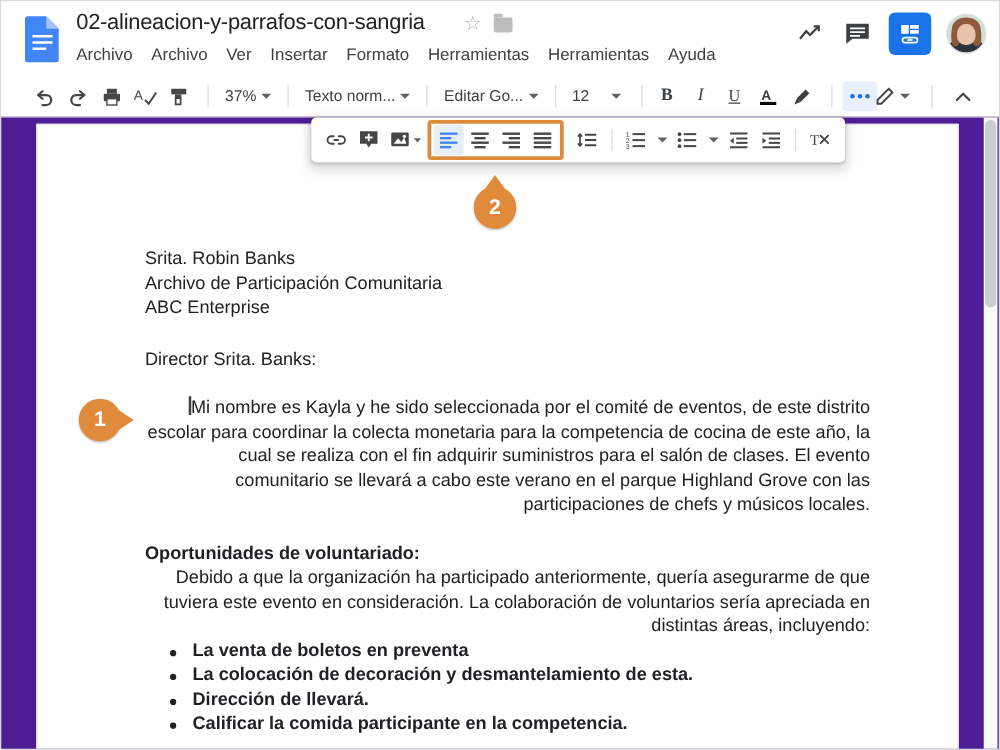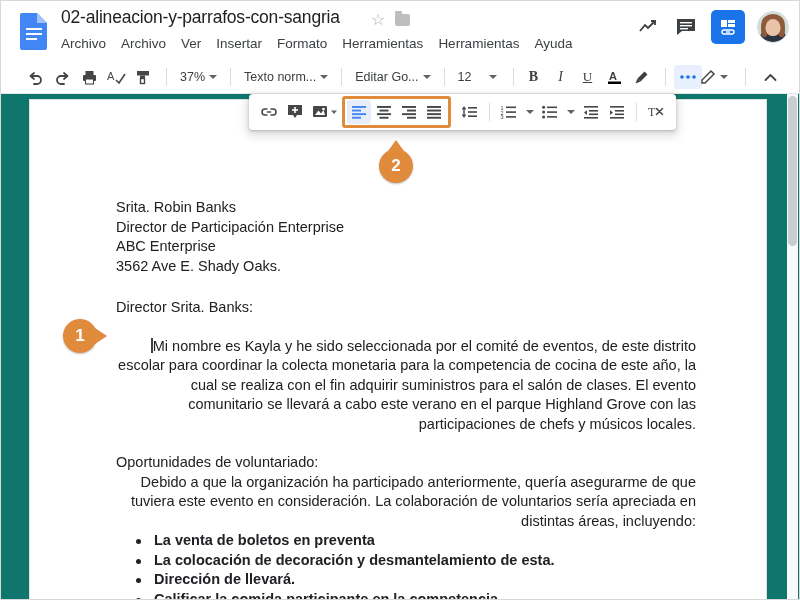--- a/index.html
+++ b/index.html
@@ -139,42 +139,42 @@
   #badge1 { left: 62px; top: 318px; }
   #badge1::after {
     content: ""; position: absolute; right: -10px; top: 50%; transform: translateY(-50%);
     width: 0; height: 0; border-top: 8px solid transparent;
     border-bottom: 8px solid transparent; border-left: 12px solid #e08b3c;
   }
 
   
   .canvas {
     position: absolute; left: 0; top: 92px; width: 798px; height: 506px;
-    background: #0f766e; border-top: 1px solid #e4e6e8;
+    background: #4c1d95; border-top: 1px solid #e4e6e8;
     overflow: hidden;
   }
   .page {
     position: absolute; left: 28px; top: 5px; width: 738px; height: 520px;
     background: #ffffff; border: 1px solid #e3e3e3;
     box-shadow: 0 1px 2px rgba(0,0,0,0.07);
   }
   .doc-body {
     position: absolute; left: 86px; top: 98px; width: 580px;
     font-family: "Liberation Sans", sans-serif;
     font-size: 14.5px; color: #202124; line-height: 19.5px;
   }
   .addr-line { white-space: nowrap; }
   .gap-sm { height: 19px; }
   .gap-md { height: 22px; }
   .para { text-align: right; }
   .caret-mark {
     display: inline-block; width: 1.5px; height: 15px; background: #3c4043;
     vertical-align: -2px; margin-right: 0px;
   }
-  .bold-head { font-weight: normal; }
+  .bold-head { font-weight: bold; }
   ul.bullets { list-style: none; margin: 0; padding: 0 0 0 38px; }
   ul.bullets li { position: relative; line-height: 19.5px; font-weight: bold; }
   ul.bullets li::before {
     content: ""; position: absolute; left: -18px; top: 8px;
     width: 5px; height: 5px; background: #202124; border-radius: 50%;
   }
   .scrollbar {
     position: absolute; right: 1px; top: 93px; width: 11px; height: 505px;
     background: #f8f9fa;
   }
@@ -360,23 +360,22 @@
       </div>
     </div>
   </div>
 
   <div class="canvas">
     <div class="page">
 
       <div class="doc-body">
 
         <div class="addr-line">Srita. Robin Banks</div>
-        <div class="addr-line">Director de Participación Enterprise</div>
+        <div class="addr-line">Archivo de Participación Comunitaria</div>
         <div class="addr-line">ABC Enterprise</div>
-        <div class="addr-line">3562 Ave E. Shady Oaks.</div>
 
         <div class="gap-md"></div>
 
         <div>Director Srita. Banks:</div>
 
         <div class="gap-sm"></div>
 
         <div class="para"><span class="caret-mark"></span><span>Mi nombre es Kayla y he sido seleccionada por el comité de eventos, de este distrito escolar para coordinar la colecta monetaria para la competencia de cocina de este año, la cual se realiza con el fin adquirir suministros para el salón de clases. El evento comunitario se llevará a cabo este verano en el parque Highland Grove con las participaciones de chefs y músicos locales.</span></div>
 
         <div class="gap-sm"></div>

